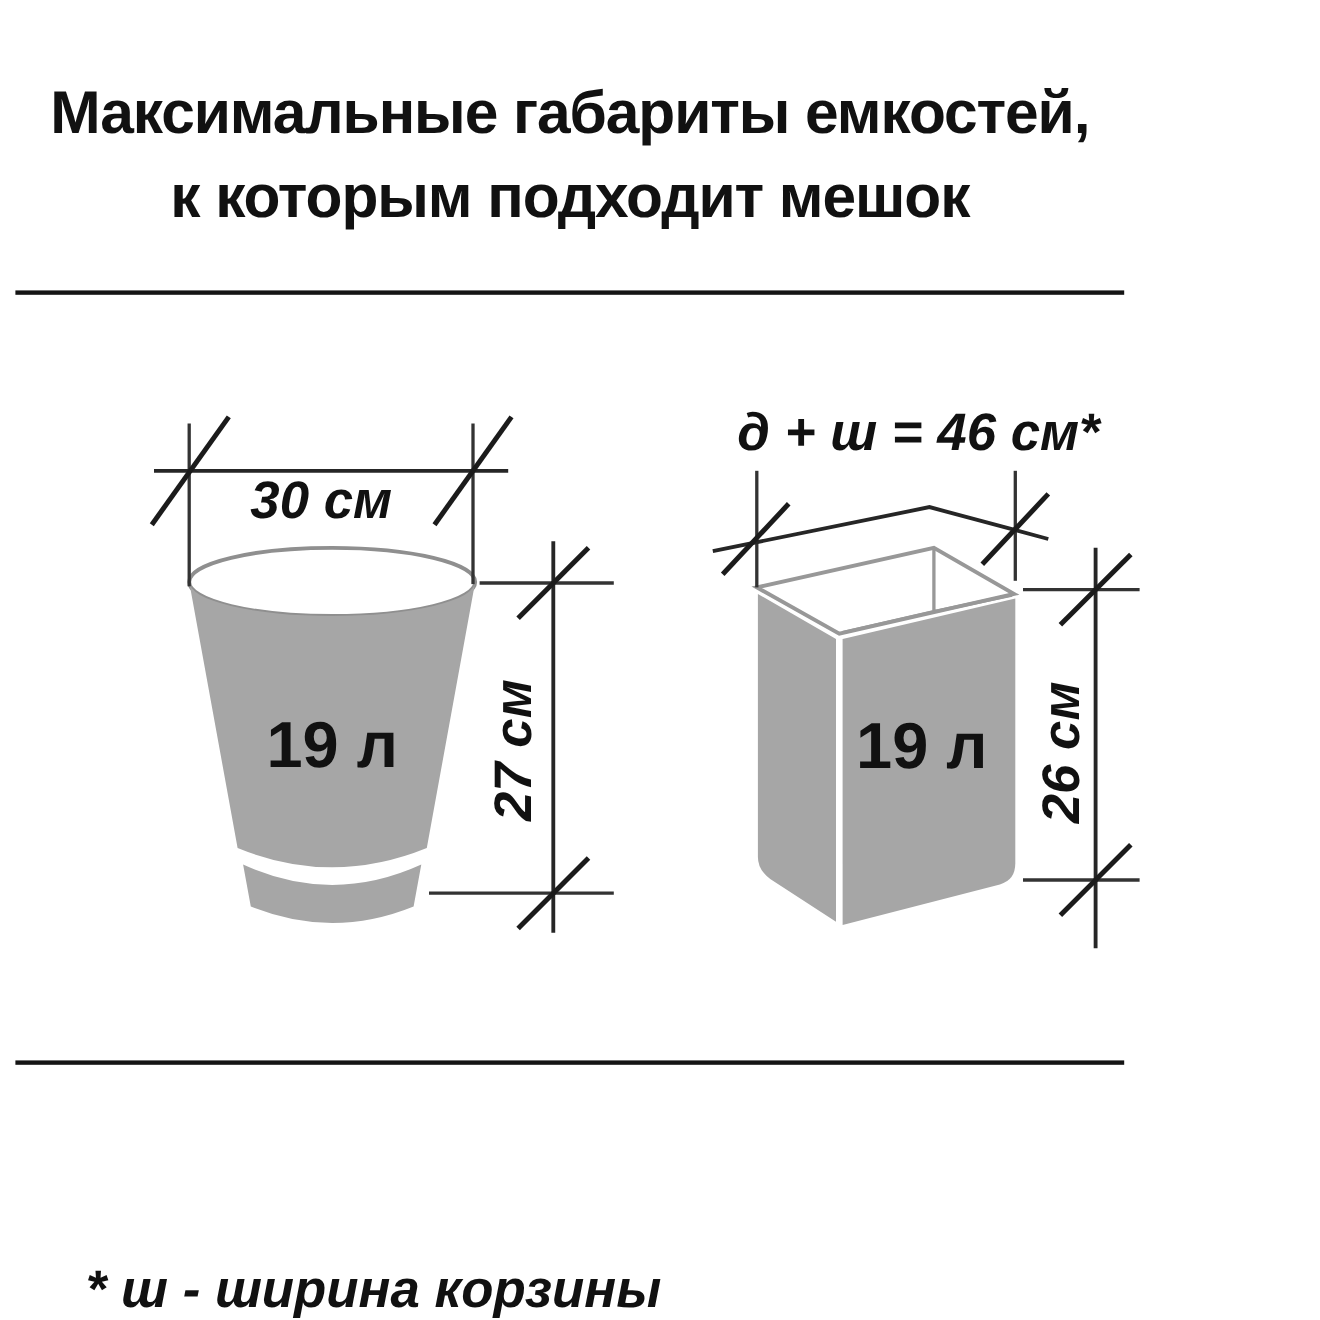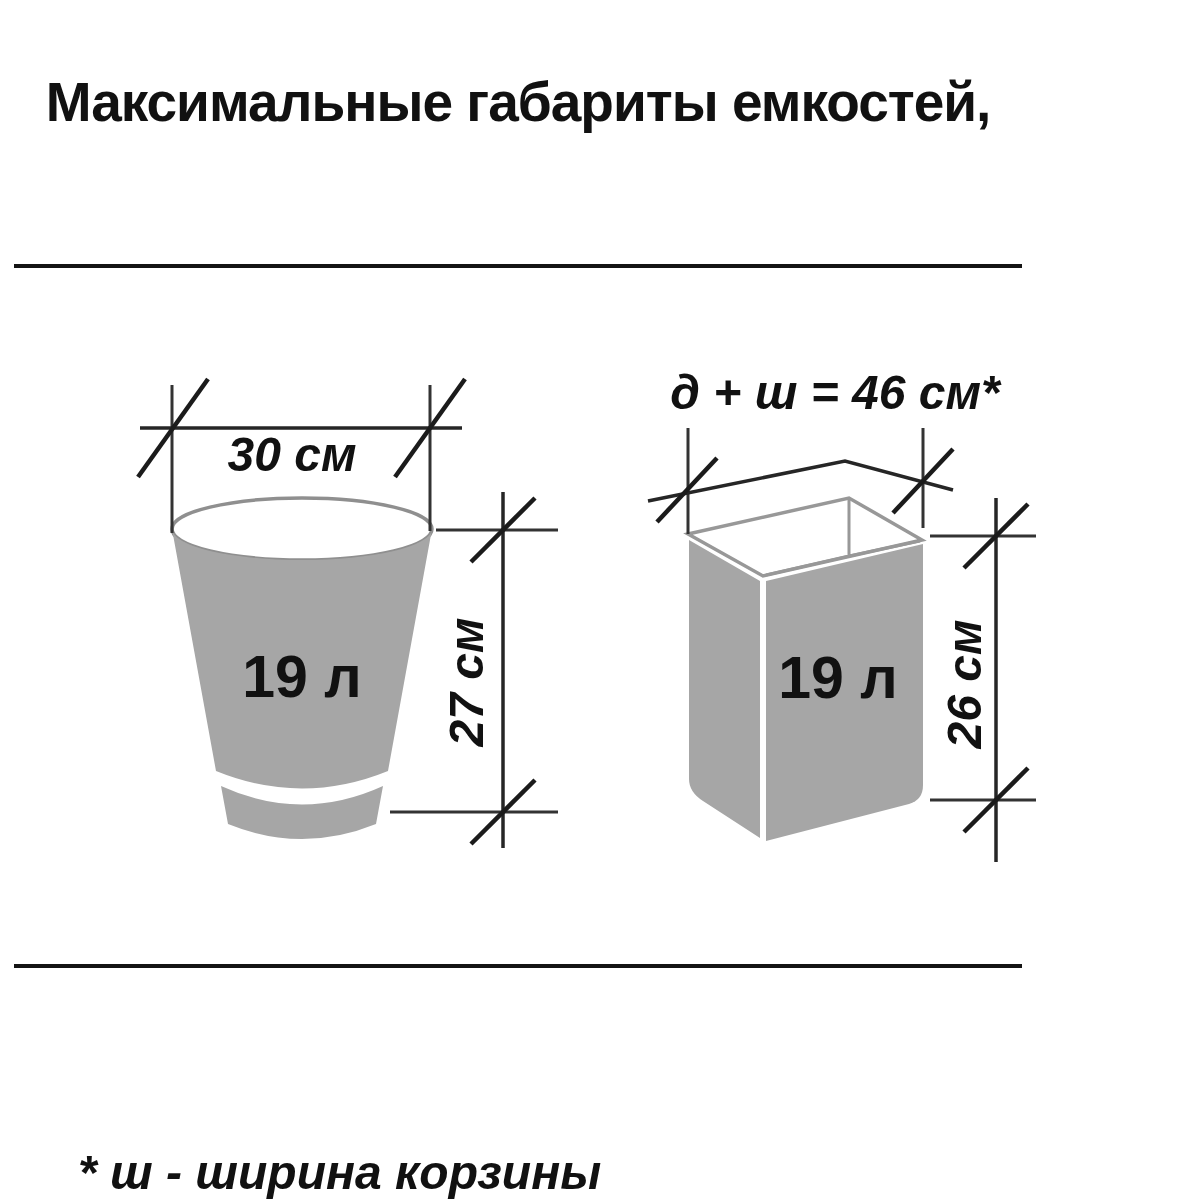--- a/index.html
+++ b/index.html
@@ -57,20 +57,21 @@
     text-anchor: middle; font-family: "Liberation Sans", sans-serif;
   }
 </style>
 </head>
 <body>
 
 <div class="canvas">
 
   <div class="title">
     <div>Максимальные габариты емкостей,</div>
+    <div>к которым подходит мешок</div>
   </div>
 
   <div class="sep sep-top"></div>
   <div class="sep sep-bottom"></div>
 
   <svg class="fig" width="1200" height="1200" viewBox="0 0 1200 1200">
 
     <g>
       <ellipse class="rim" cx="302" cy="529" rx="130" ry="31"></ellipse>
       <path class="grey-fill" d="M 172,529 L 216,771 Q 302,806 388,771 L 432,529 A 130 31 0 0 1 172 529 Z"></path>

